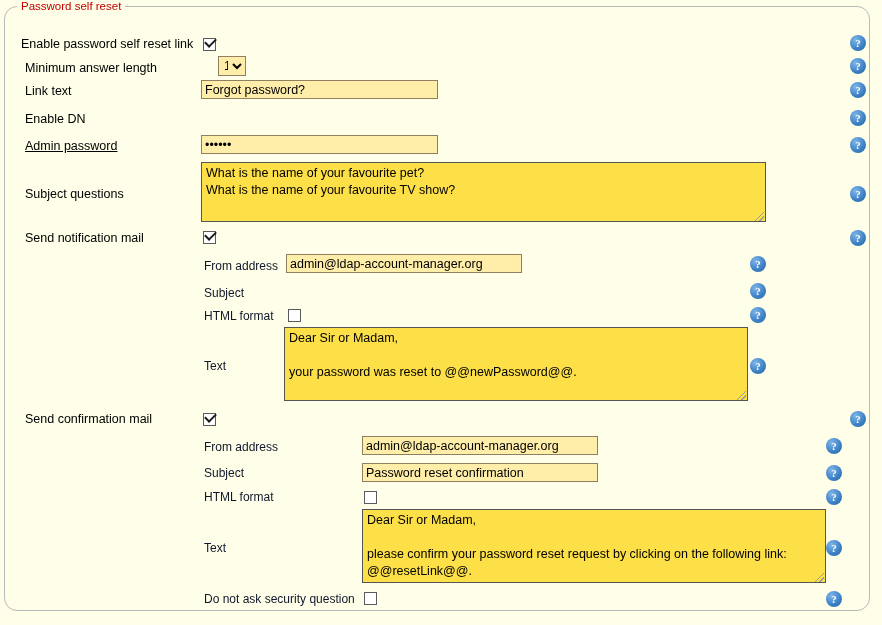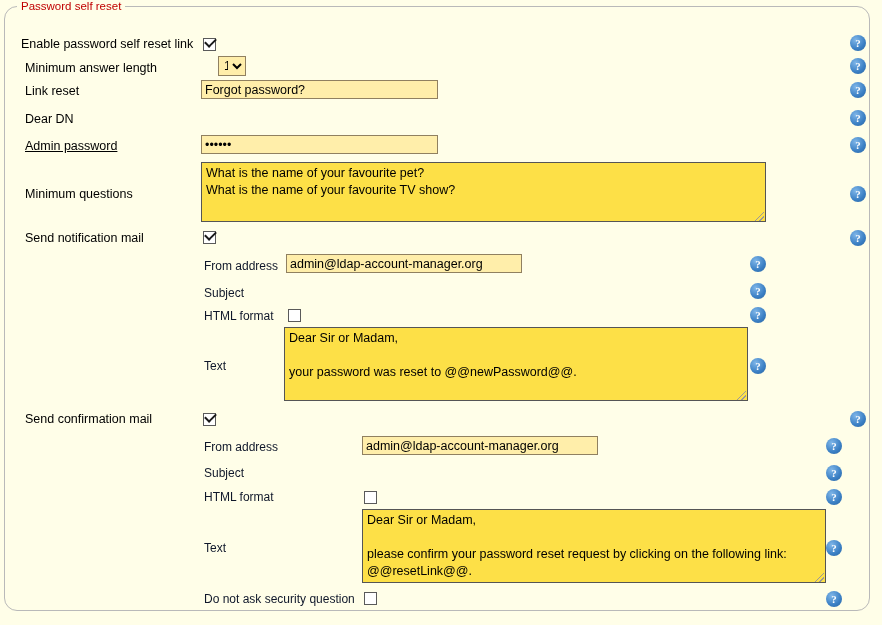--- a/index.html
+++ b/index.html
@@ -137,32 +137,32 @@
   <div class="row-label" style="left:16px; top:30px;">Enable password self reset link</div>
   <div class="cb checked" style="left:198px; top:31px;"></div>
   <div class="help" style="left:845px; top:28px;"></div>
 
   <div class="row-label" style="left:20px; top:54px;">Minimum answer length</div>
   <select class="sel" style="left:197px; top:49px; width:28px;margin-left:16px;">
     <option>10</option>
   </select>
   <div class="help" style="left:845px; top:51px;"></div>
 
-  <div class="row-label" style="left:20px; top:77px;">Link reset</div>
+  <div class="row-label" style="left:20px; top:77px;">Link text</div>
   <input class="txt" style="left: 196px; top: 73px; width: 237px;" value="Forgot password?">
   <div class="help" style="left:845px; top:75px;"></div>
 
-  <div class="row-label" style="left:20px; top:105px;">Dear DN</div>
+  <div class="row-label" style="left:20px; top:105px;">Enable DN</div>
   <div class="help" style="left:845px; top:103px;"></div>
 
   <div class="row-label" style="left:20px; top:132px;text-decoration:underline;">Admin password</div>
   <input class="txt" style="left: 196px; top: 128px; width: 237px;" value="••••••">
   <div class="help" style="left:845px; top:130px;"></div>
 
-  <div class="row-label" style="left:20px; top:180px;">Minimum questions</div>
+  <div class="row-label" style="left:20px; top:180px;">Subject questions</div>
   <textarea class="ta" style="left: 196px; top: 155px; width: 565px; height: 60px;">What is the name of your favourite pet?
 What is the name of your favourite TV show?</textarea>
   <div class="resize-grip" style="left:750px; top:205px;"></div>
   <div class="help" style="left:845px; top:179px;"></div>
 
   <div class="row-label" style="left:20px; top:224px;">Send notification mail</div>
   <div class="cb checked" style="left:198px; top:224px;"></div>
   <div class="help" style="left:845px; top:223px;"></div>
 
   <div class="sub-label" style="left:199px; top:252px;">From address</div>
@@ -185,20 +185,21 @@
 
   <div class="row-label" style="left:20px; top:405px;">Send confirmation mail</div>
   <div class="cb checked" style="left:198px; top:406px;"></div>
   <div class="help" style="left:845px; top:404px;"></div>
 
   <div class="sub-label" style="left:199px; top:433px;">From address</div>
   <input class="txt" style="left: 357px; top: 429px; width: 236px;" value="admin@ldap-account-manager.org">
   <div class="help" style="left:821px; top:431px;"></div>
 
   <div class="sub-label" style="left:199px; top:459px;">Subject</div>
+  <input class="txt" style="left: 357px; top: 456px; width: 236px;" value="Password reset confirmation">
   <div class="help" style="left:821px; top:458px;"></div>
 
   <div class="sub-label" style="left:199px; top:483px;">HTML format</div>
   <div class="cb" style="left:359px; top:484px;"></div>
   <div class="help" style="left:821px; top:482px;"></div>
 
   <div class="sub-label" style="left:199px; top:534px;">Text</div>
   <textarea class="ta" style="left: 357px; top: 502px; width: 464px; height: 74px;">Dear Sir or Madam,
 
 please confirm your password reset request by clicking on the following link:

